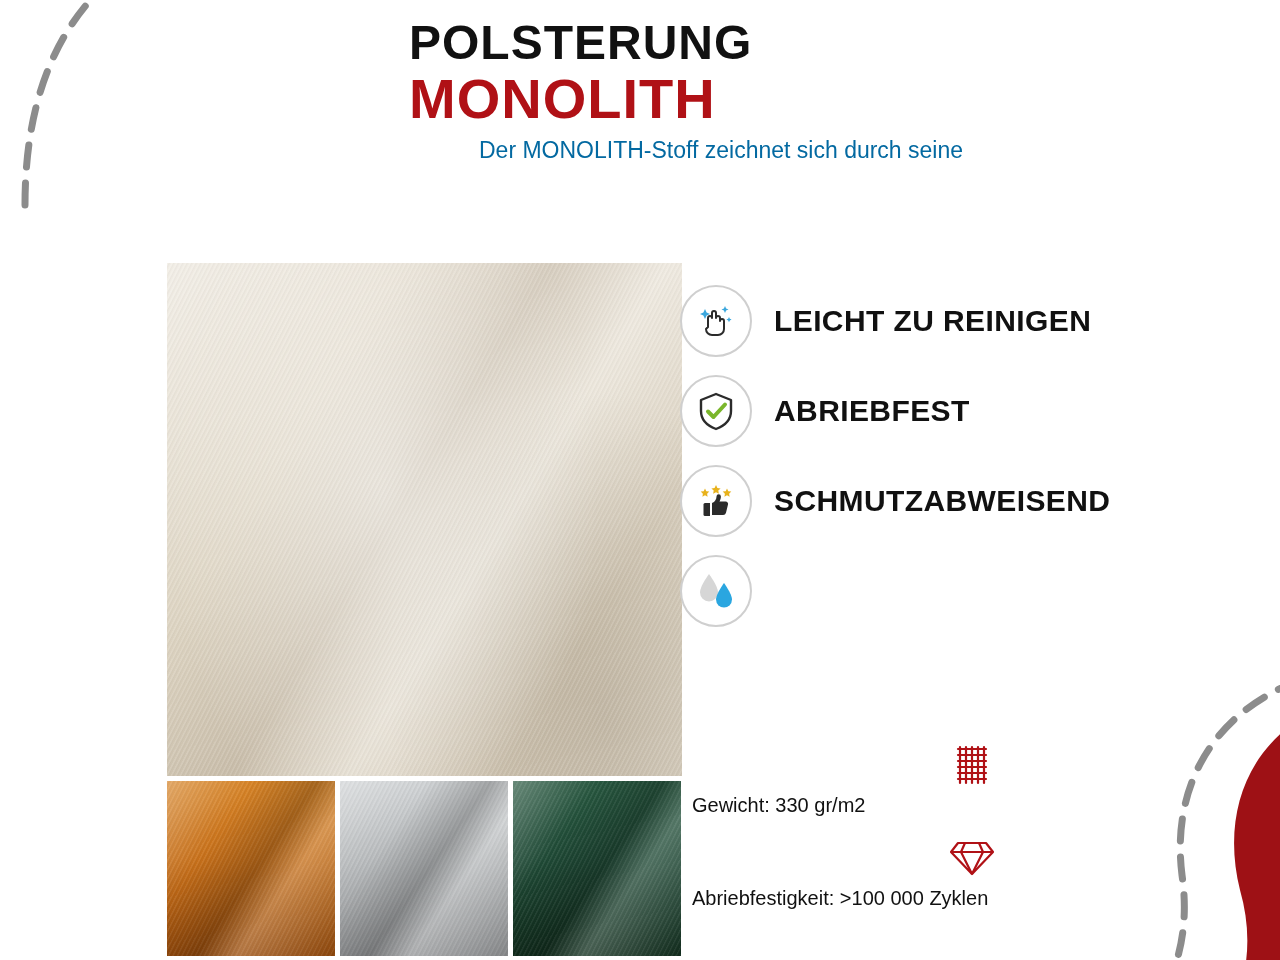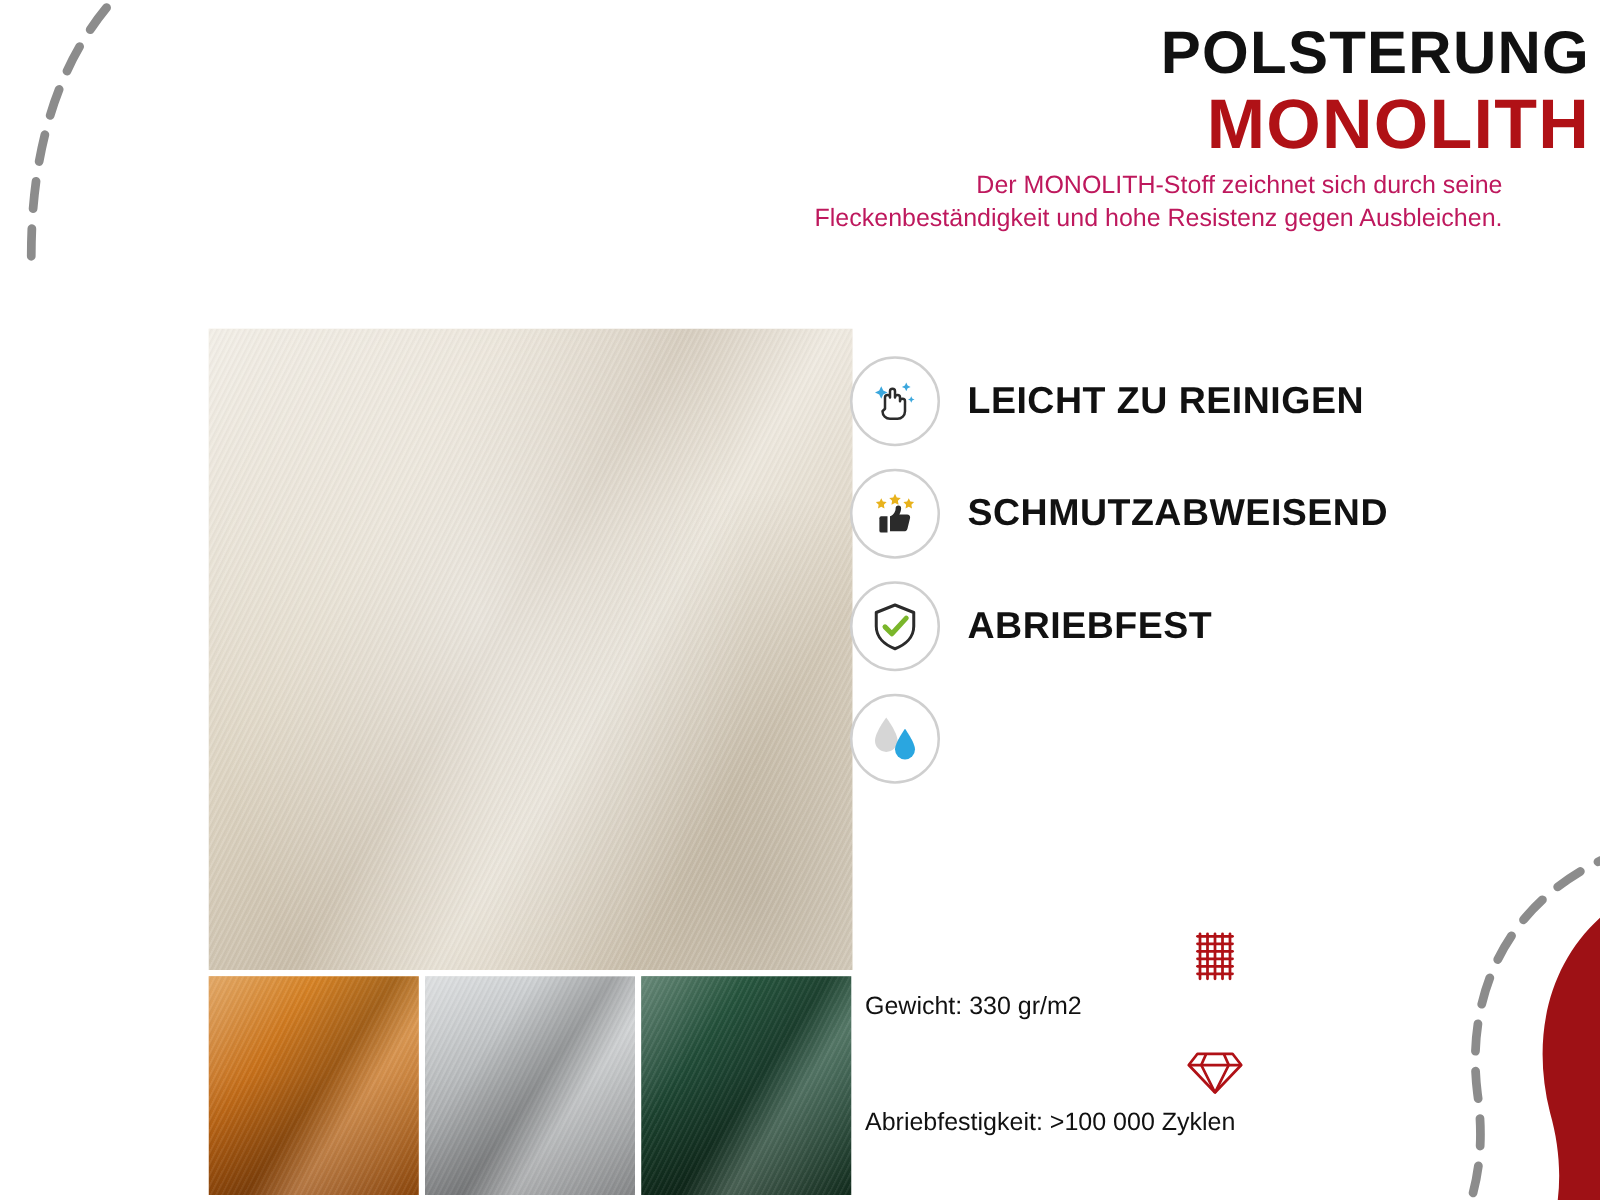--- a/index.html
+++ b/index.html
@@ -35,44 +35,44 @@
   .deco-br {
     right: -60px;
     bottom: -120px;
     width: 420px;
     height: 420px;
   }
 
   
   .header {
     position: absolute;
-    left: 432px;
+    left: 409px;
     top: 18px;
     width: 840px;
-    text-align: right;
+    text-align: left;
   }
   .kicker {
     font-size: 48px;
     font-weight: bold;
     letter-spacing: 1px;
     color: #111111;
     line-height: 1.05;
     margin: 0;
   }
   .brand {
     font-size: 56px;
     font-weight: bold;
     color: #b01116;
     line-height: 1.05;
     letter-spacing: 1px;
     margin: 2px 0 6px 0;
   }
   .subtitle {
-    font-size: 20px;
-    color: #be185d;
+    font-size: 23px;
+    color: #0369a1;
     line-height: 1.35;
     margin: 0 auto;
     width: 700px;
   }
 
   
   .fabric-main {
     position: absolute;
     left: 167px;
     top: 263px;
@@ -193,21 +193,20 @@
   <svg class="deco deco-br" viewBox="0 0 420 420" xmlns="http://www.w3.org/2000/svg">
     <path d="M 420,40 C 330,70 300,150 320,230 C 340,300 320,370 250,420 L 420,420 Z" fill="#9e1115"></path>
     <path d="M 415,10 C 300,35 250,120 262,215 C 274,300 240,365 160,415" fill="none" stroke="#8c8c8c" stroke-width="7" stroke-dasharray="22 16" stroke-linecap="round"></path>
   </svg>
 
   <div class="header">
     <div class="kicker">POLSTERUNG</div>
     <div class="brand">MONOLITH</div>
     <div class="subtitle">
       <span>Der MONOLITH-Stoff zeichnet sich durch seine</span><br>
-      <span>Fleckenbeständigkeit und hohe Resistenz gegen Ausbleichen.</span>
     </div>
   </div>
 
   <div class="fabric-main"></div>
 
   <div class="swatches">
     <div class="swatch" style="background: linear-gradient(180deg,#d88426 0%, #c9711a 45%, #9e4f0c 100%);"></div>
     <div class="swatch" style="background: linear-gradient(180deg,#d2d5d7 0%, #b9bcbe 45%, #97999b 100%);"></div>
     <div class="swatch" style="background: linear-gradient(180deg,#27573f 0%, #1f4a36 45%, #12301f 100%);"></div>
   </div>
@@ -217,43 +216,43 @@
     <div class="feature">
       <span class="feature-icon">
         <svg width="40" height="40" viewBox="0 0 40 40" xmlns="http://www.w3.org/2000/svg">
           <path d="M12 26 L12 17 a2 2 0 0 1 4 0 l0 -5 a2 2 0 0 1 4 0 l0 5 a2 2 0 0 1 4 0 l0 3 a2 2 0 0 1 4 0 l0 8 a6 6 0 0 1 -6 6 l-6 0 a6 6 0 0 1 -6 -6 z" fill="none" stroke="#2b2b2b" stroke-width="2" stroke-linejoin="round"></path>
           <path d="M9 8 l1.6 3.4 L14 13 l-3.4 1.6 L9 18 l-1.6 -3.4 L4 13 l3.4 -1.6 z" fill="#3ba7dd"></path>
           <path d="M29 5 l1.1 2.4 L32.5 8.5 l-2.4 1.1 L29 12 l-1.1 -2.4 L25.5 8.5 l2.4 -1.1 z" fill="#3ba7dd"></path>
           <path d="M33 16 l0.8 1.8 L35.6 18.6 l-1.8 0.8 L33 21.2 l-0.8 -1.8 L30.4 18.6 l1.8 -0.8 z" fill="#3ba7dd"></path>
         </svg>
       </span>
       <span class="feature-label">LEICHT ZU REINIGEN</span>
+    </div>
+
+    <div class="feature">
+      <span class="feature-icon">
+        <svg width="40" height="40" viewBox="0 0 40 40" xmlns="http://www.w3.org/2000/svg">
+          <path d="M20 3 L35 9 v11 c0 9 -7 15 -15 18 C12 35 5 29 5 20 V9 z" fill="none" stroke="#2b2b2b" stroke-width="2.4" stroke-linejoin="round"></path>
+          <path d="M12 20.5 l5.5 5.5 L29 13.5" fill="none" stroke="#7ab62b" stroke-width="4" stroke-linecap="round" stroke-linejoin="round"></path>
+        </svg>
+      </span>
+      <span class="feature-label">ABRIEBFEST</span>
     </div>
 
     <div class="feature">
       <span class="feature-icon">
         <svg width="40" height="40" viewBox="0 0 40 40" xmlns="http://www.w3.org/2000/svg">
           <path d="M9 7.5 l1.3 2.7 3 0.4 -2.2 2.1 0.5 3 -2.6 -1.4 -2.6 1.4 0.5 -3 -2.2 -2.1 3 -0.4 z" fill="#e8b21c"></path>
           <path d="M20 4 l1.4 2.9 3.2 0.5 -2.3 2.2 0.55 3.2 -2.85 -1.5 -2.85 1.5 0.55 -3.2 -2.3 -2.2 3.2 -0.5 z" fill="#e8b21c"></path>
           <path d="M31 7.5 l1.3 2.7 3 0.4 -2.2 2.1 0.5 3 -2.6 -1.4 -2.6 1.4 0.5 -3 -2.2 -2.1 3 -0.4 z" fill="#e8b21c"></path>
           <path d="M9 22 h5 v13 h-5 a1.5 1.5 0 0 1 -1.5 -1.5 v-10 a1.5 1.5 0 0 1 1.5 -1.5 z" fill="#2b2b2b"></path>
           <path d="M16 22 c3 -1 4.5 -4 4.5 -6.5 a2.2 2.2 0 0 1 4.4 0 c0 2 -0.8 3.8 -1.4 5 h6.2 a2.4 2.4 0 0 1 2.3 3 l-2 8.2 a3 3 0 0 1 -2.9 2.3 H16 z" fill="#2b2b2b"></path>
         </svg>
       </span>
       <span class="feature-label">SCHMUTZABWEISEND</span>
-    </div>
-
-    <div class="feature">
-      <span class="feature-icon">
-        <svg width="40" height="40" viewBox="0 0 40 40" xmlns="http://www.w3.org/2000/svg">
-          <path d="M20 3 L35 9 v11 c0 9 -7 15 -15 18 C12 35 5 29 5 20 V9 z" fill="none" stroke="#2b2b2b" stroke-width="2.4" stroke-linejoin="round"></path>
-          <path d="M12 20.5 l5.5 5.5 L29 13.5" fill="none" stroke="#7ab62b" stroke-width="4" stroke-linecap="round" stroke-linejoin="round"></path>
-        </svg>
-      </span>
-      <span class="feature-label">ABRIEBFEST</span>
     </div>
 
     <div class="feature">
       <span class="feature-icon">
         <svg width="42" height="42" viewBox="0 0 42 42" xmlns="http://www.w3.org/2000/svg">
           <path d="M14 4 C14 4 5 16 5 22.5 A9 9 0 0 0 23 22.5 C23 16 14 4 14 4 z" fill="#d6d6d6"></path>
           <path d="M29 13 C29 13 21 24 21 29.5 A8 8 0 0 0 37 29.5 C37 24 29 13 29 13 z" fill="#2aa6e0"></path>
         </svg>
       </span>
     </div>

